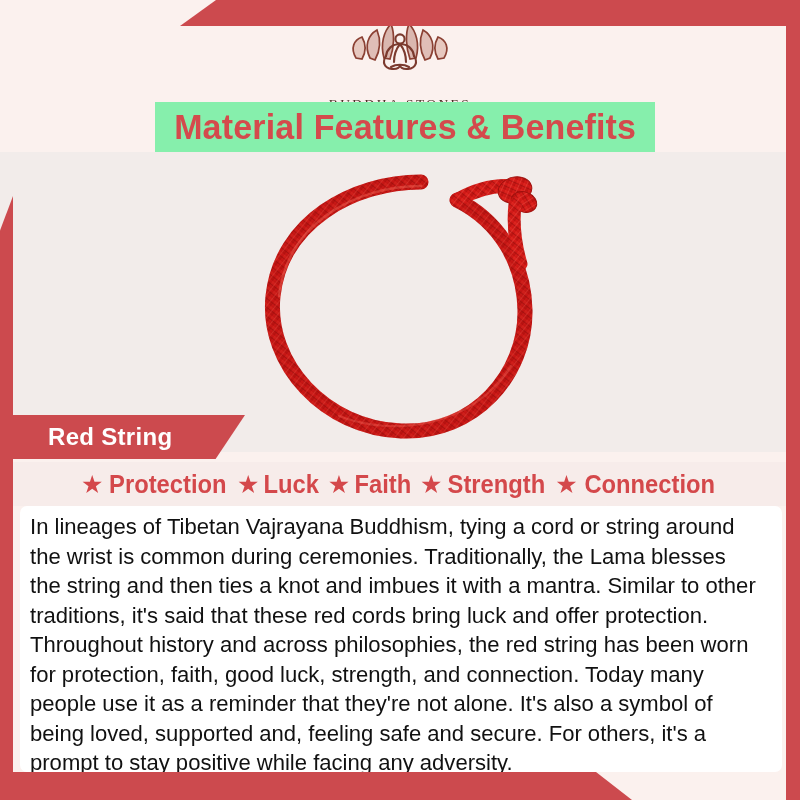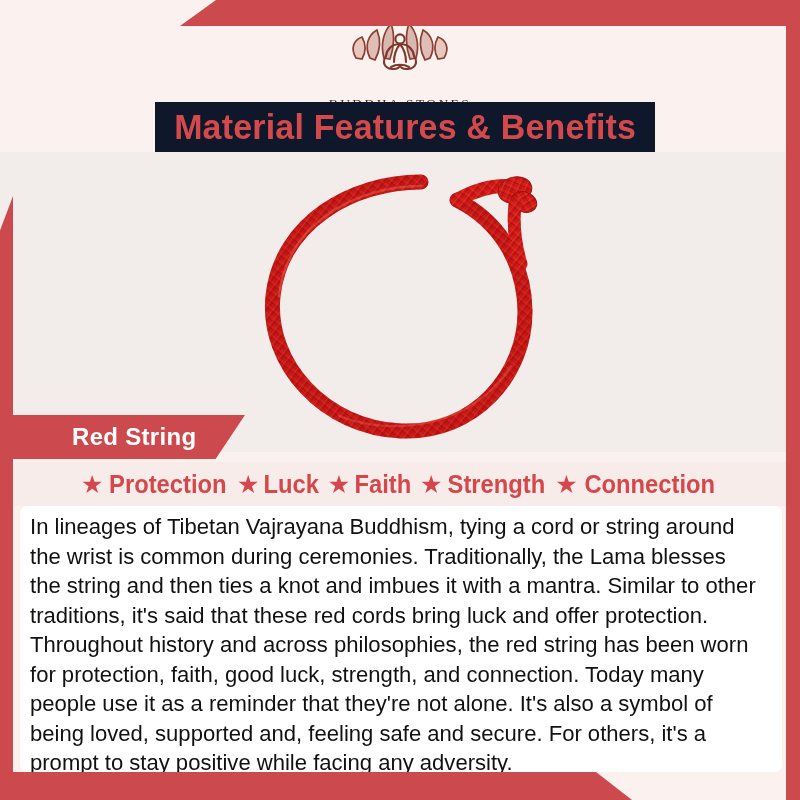--- a/index.html
+++ b/index.html
@@ -90,21 +90,21 @@
     white-space: nowrap;
   }
 
   
   .title-band {
     position: absolute;
     top: 102px;
     left: 155px;
     width: 500px;
     height: 50px;
-    background: #0f172a;
+    background: #86efac;
     display: flex;
     align-items: center;
     justify-content: center;
     z-index: 4;
   }
   .title-text {
     font-family: "Liberation Sans Narrow", "Liberation Sans", sans-serif;
     font-weight: bold;
     font-size: 35px;
     color: #D44A4C;
@@ -144,21 +144,21 @@
     left: 0;
     width: 245px;
     height: 44px;
     background: #CC4A4E;
     clip-path: polygon(0 0, 100% 0, 88% 100%, 0 100%);
     display: flex;
     align-items: center;
     z-index: 5;
   }
   .ribbon-label {
-    margin-left: 72px;
+    margin-left: 48px;
     color: #FFFFFF;
     font-family: "Liberation Sans Narrow", "Liberation Sans", sans-serif;
     font-weight: bold;
     font-size: 24px;
     letter-spacing: 0.3px;
     white-space: nowrap;
   }
 
   
   .features-row {

